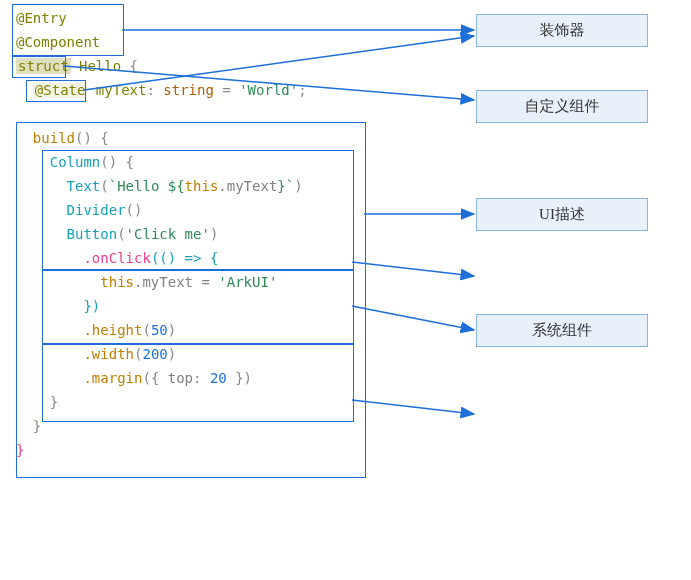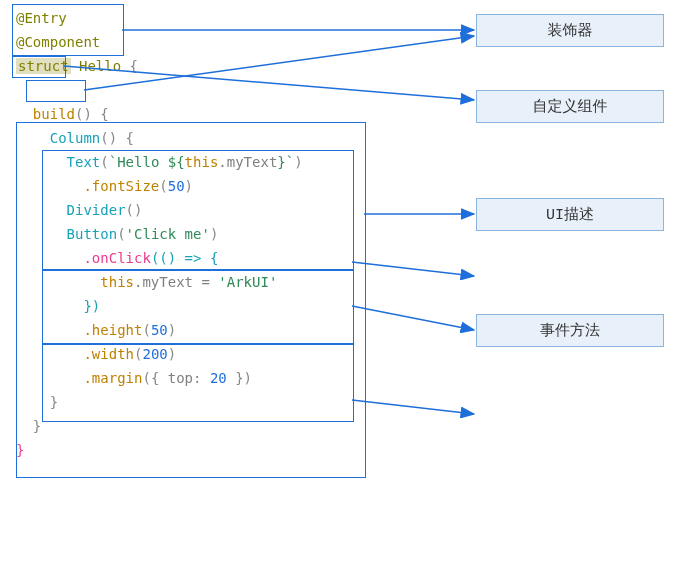--- a/index.html
+++ b/index.html
@@ -17,37 +17,37 @@
   .comp{color:#17a2b8}
   .type{color:#b06000}
   .str{color:#2e8b57}
   .num{color:#1e6fd9}
   .method{color:#c08000}
   .method-pink{color:#e83e8c}
   .eq{color:#888}
   .this{color:#c08000}
   .prop{color:#808080}
   .box{position:absolute;border:1.5px solid #1e6fd9;background:transparent}
-  .label{position:absolute;border:1px solid #8cb4e0;background:#e8f0fa;padding:6px 8px;width:170px;text-align:center;font-family:Liberation Mono, monospace;color:#333;font-size:15px}
+  .label{position:absolute;border:1px solid #8cb4e0;background:#e8f0fa;padding:6px 0;width:170px;text-align:center;font-family:Liberation Serif, serif;color:#333;font-size:15px}
   svg.arrows{position:absolute;left:0;top:0;width:691px;height:580px;pointer-events:none}
 </style>
 </head>
 <body>
 
 <div class="stage">
 
   <div class="code">
     <div><span class="kw-olive">@Entry</span></div>
     <div><span class="kw-olive">@Component</span></div>
     <div><span class="kw-struct">struct</span><span class="name"> Hello </span><span class="brace">{</span></div>
+    <div><span>  </span><span class="kw-at">@State</span><span class="name"> myText</span><span class="brace">: </span><span class="type">string</span><span class="eq"> = </span><span class="str">'World'</span><span class="brace">;</span></div>
     <div>&nbsp;</div>
     <div><span>  </span><span class="fn">build</span><span class="brace">() {</span></div>
     <div><span>    </span><span class="comp">Column</span><span class="brace">() {</span></div>
     <div><span>      </span><span class="comp">Text</span><span class="brace">(</span><span class="str">`Hello ${</span><span class="this">this</span><span class="prop">.myText</span><span class="str">}`</span><span class="brace">)</span></div>
-    <div><span>        </span><span class="method">.fontSize</span><span class="brace">(</span><span class="num">50</span><span class="brace">)</span></div>
     <div><span>      </span><span class="comp">Divider</span><span class="brace">()</span></div>
     <div><span>      </span><span class="comp">Button</span><span class="brace">(</span><span class="str">'Click me'</span><span class="brace">)</span></div>
     <div><span>        </span><span class="method-pink">.onClick</span><span class="brace-cyan">(() =&gt; {</span></div>
     <div><span>          </span><span class="this">this</span><span class="prop">.myText = </span><span class="str">'ArkUI'</span></div>
     <div><span>        </span><span class="brace-cyan">})</span></div>
     <div><span>        </span><span class="method">.height</span><span class="brace">(</span><span class="num">50</span><span class="brace">)</span></div>
     <div><span>        </span><span class="method">.width</span><span class="brace">(</span><span class="num">200</span><span class="brace">)</span></div>
     <div><span>        </span><span class="method">.margin</span><span class="brace">({ </span><span class="prop">top</span><span class="brace">: </span><span class="num">20</span><span class="brace"> })</span></div>
     <div><span>    </span><span class="brace">}</span></div>
     <div><span>  </span><span class="brace">}</span></div>
@@ -58,21 +58,21 @@
   <div class="box" style="left:12px;top:56px;width:52px;height:20px"></div>
   <div class="box" style="left:26px;top:80px;width:58px;height:20px"></div>
   <div class="box" style="left:16px;top:122px;width:348px;height:354px"></div>
   <div class="box" style="left:42px;top:150px;width:310px;height:118px"></div>
   <div class="box" style="left:42px;top:270px;width:310px;height:72px"></div>
   <div class="box" style="left:42px;top:344px;width:310px;height:76px"></div>
 
   <div class="label" style="left:476px;top:14px">装饰器</div>
   <div class="label" style="left:476px;top:90px">自定义组件</div>
   <div class="label" style="left:476px;top:198px">UI描述</div>
-  <div class="label" style="left:476px;top:314px">事件方法</div>
+  <div class="label" style="left:476px;top:314px">系统组件</div>
 
   <svg class="arrows">
     <defs>
       <marker id="ah" markerWidth="10" markerHeight="8" refX="9" refY="4" orient="auto">
         <path d="M0,0 L10,4 L0,8 Z" fill="#1e6fd9"></path>
       </marker>
     </defs>
 
     <line x1="122" y1="30" x2="474" y2="30" stroke="#1e6fd9" stroke-width="1.5" marker-end="url(#ah)"></line>
 

